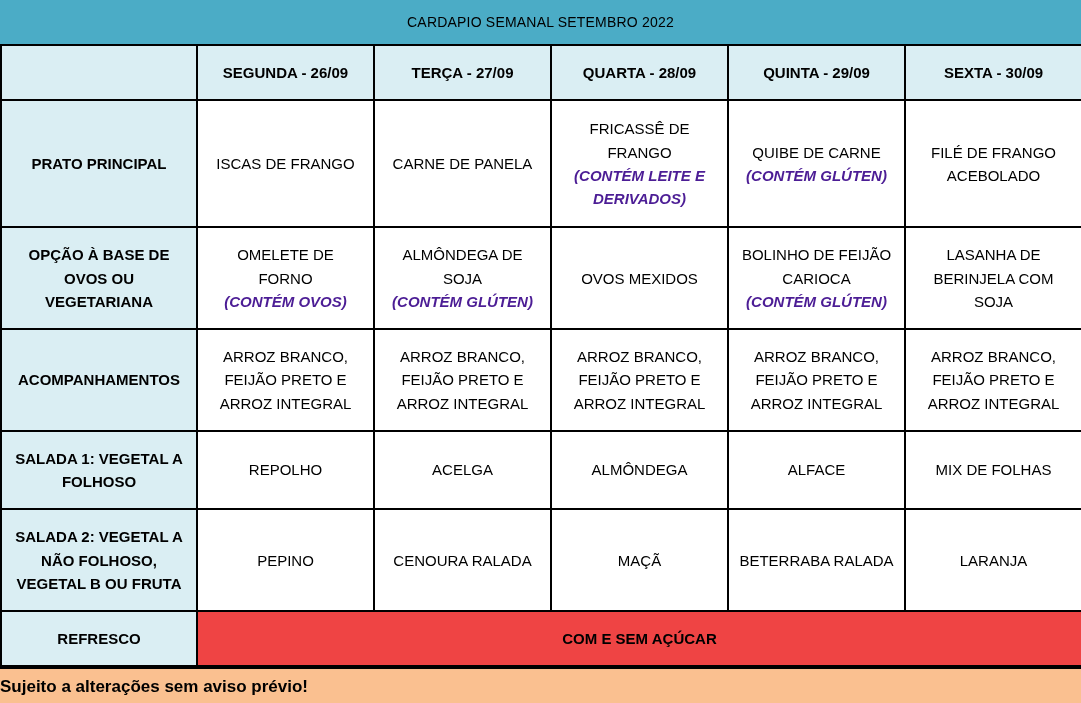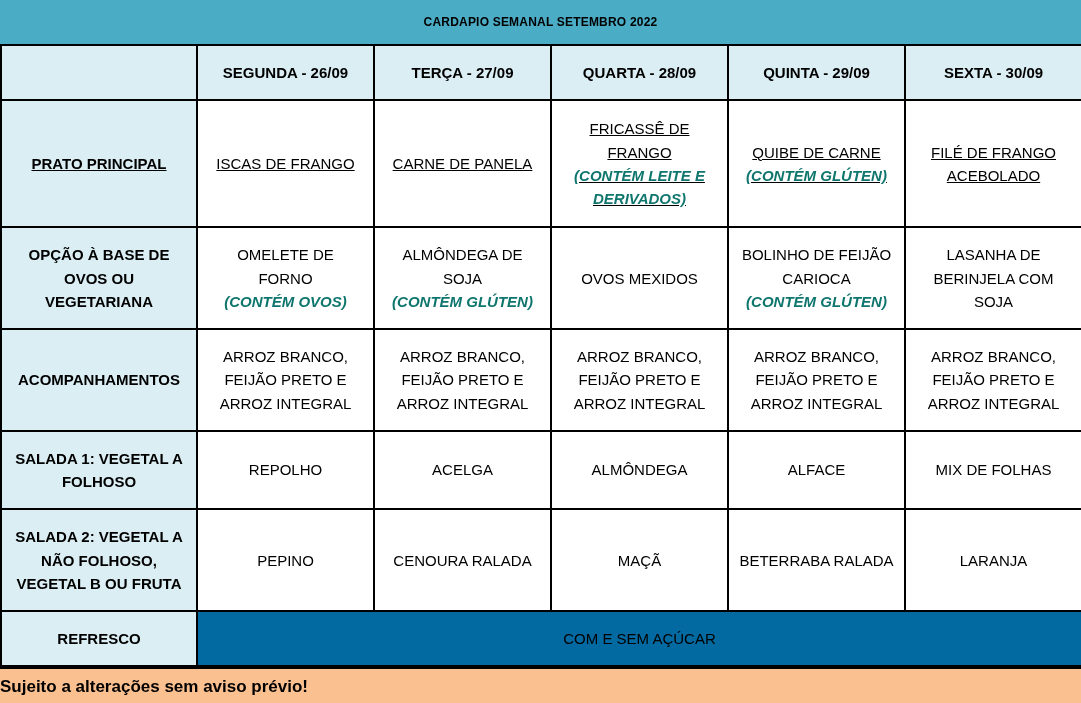--- a/index.html
+++ b/index.html
@@ -11,22 +11,22 @@
   }
   .page { width: 1081px; }
 
   .title-bar {
     width: 1081px;
     height: 44px;
     background: #4BACC6;
     display: flex;
     align-items: center;
     justify-content: center;
-    font-size: 12px;
-    font-weight: bold;
+    font-size: 14px;
+    font-weight: normal;
     letter-spacing: .2px;
     text-align: center;
   }
 
   table.menu {
     border-collapse: collapse;
     table-layout: fixed;
     width: 1081px;
   }
   table.menu td, table.menu th {
@@ -44,36 +44,36 @@
     background: #DAEEF3;
     font-weight: bold;
     height: 46px;
   }
   td.row-label {
     background: #DAEEF3;
     font-weight: bold;
   }
   td.dish { background: #ffffff; font-weight: normal; }
 
-  tr.r1 td { height: 127px; text-decoration: underline; }
+  tr.r1 td { height: 127px; }
   tr.r2 td { height: 85px; margin-left: 12px; }
   tr.r3 td { height: 90px; }
   tr.r4 td { height: 85px; }
   tr.r5 td { height: 75px; }
   tr.r6 td { height: 83px; }
   tr.r7 td { height: 42px; }
 
   .allergen {
-    color: #0f766e;
+    color: #4c1d95;
     font-weight: bold;
     font-style: italic;
   }
   td.refresco-value {
-    background: #0369a1;
-    font-weight: normal;
+    background: #ef4444;
+    font-weight: bold;
   }
 
   .footer-bar {
     width: 1081px;
     height: 40px;
     background: #FAC090;
     border-top: 2px solid #000000;
     border-bottom: 2px solid #000000;
     display: flex;
     align-items: center;

